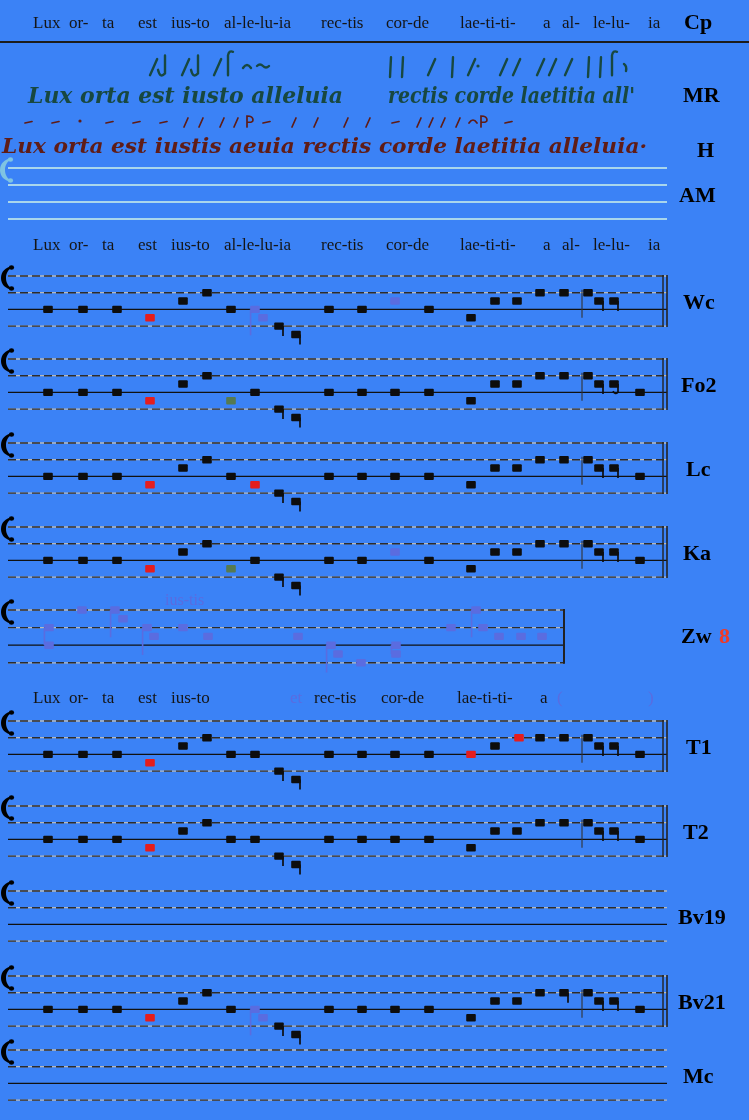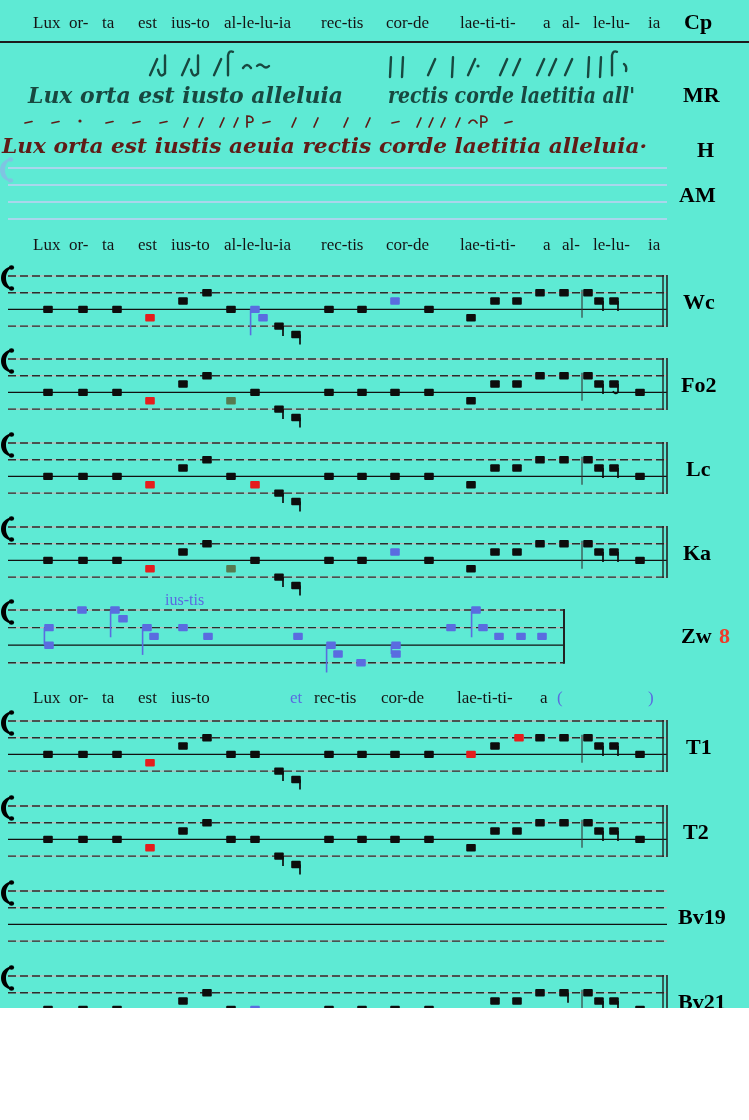--- a/index.html
+++ b/index.html
@@ -1,16 +1,16 @@
 <!DOCTYPE html>
 <html><head>
 <meta charset="utf-8">
 <style>
   html,body{margin:0;padding:0;background:#ffffff;}
-  #page{position:relative;width:749px;height:1008px;background:#5eead4;overflow:hidden;}
+  #page{position:relative;width:749px;height:1120px;background:#3b82f6;overflow:hidden;}
   svg text{user-select:none;}
   .lyr   {font-family:"Liberation Serif",serif;font-size:17px;}
   .siglum{font-family:"Liberation Serif",serif;font-size:22px;font-weight:bold;}
   .fax   {font-family:"DejaVu Serif",serif;font-style:italic;font-weight:bold;}
   .annot {font-family:"Liberation Serif",serif;font-size:16px;}
 </style>
 </head>
 <body>
 
 <div id="page">

